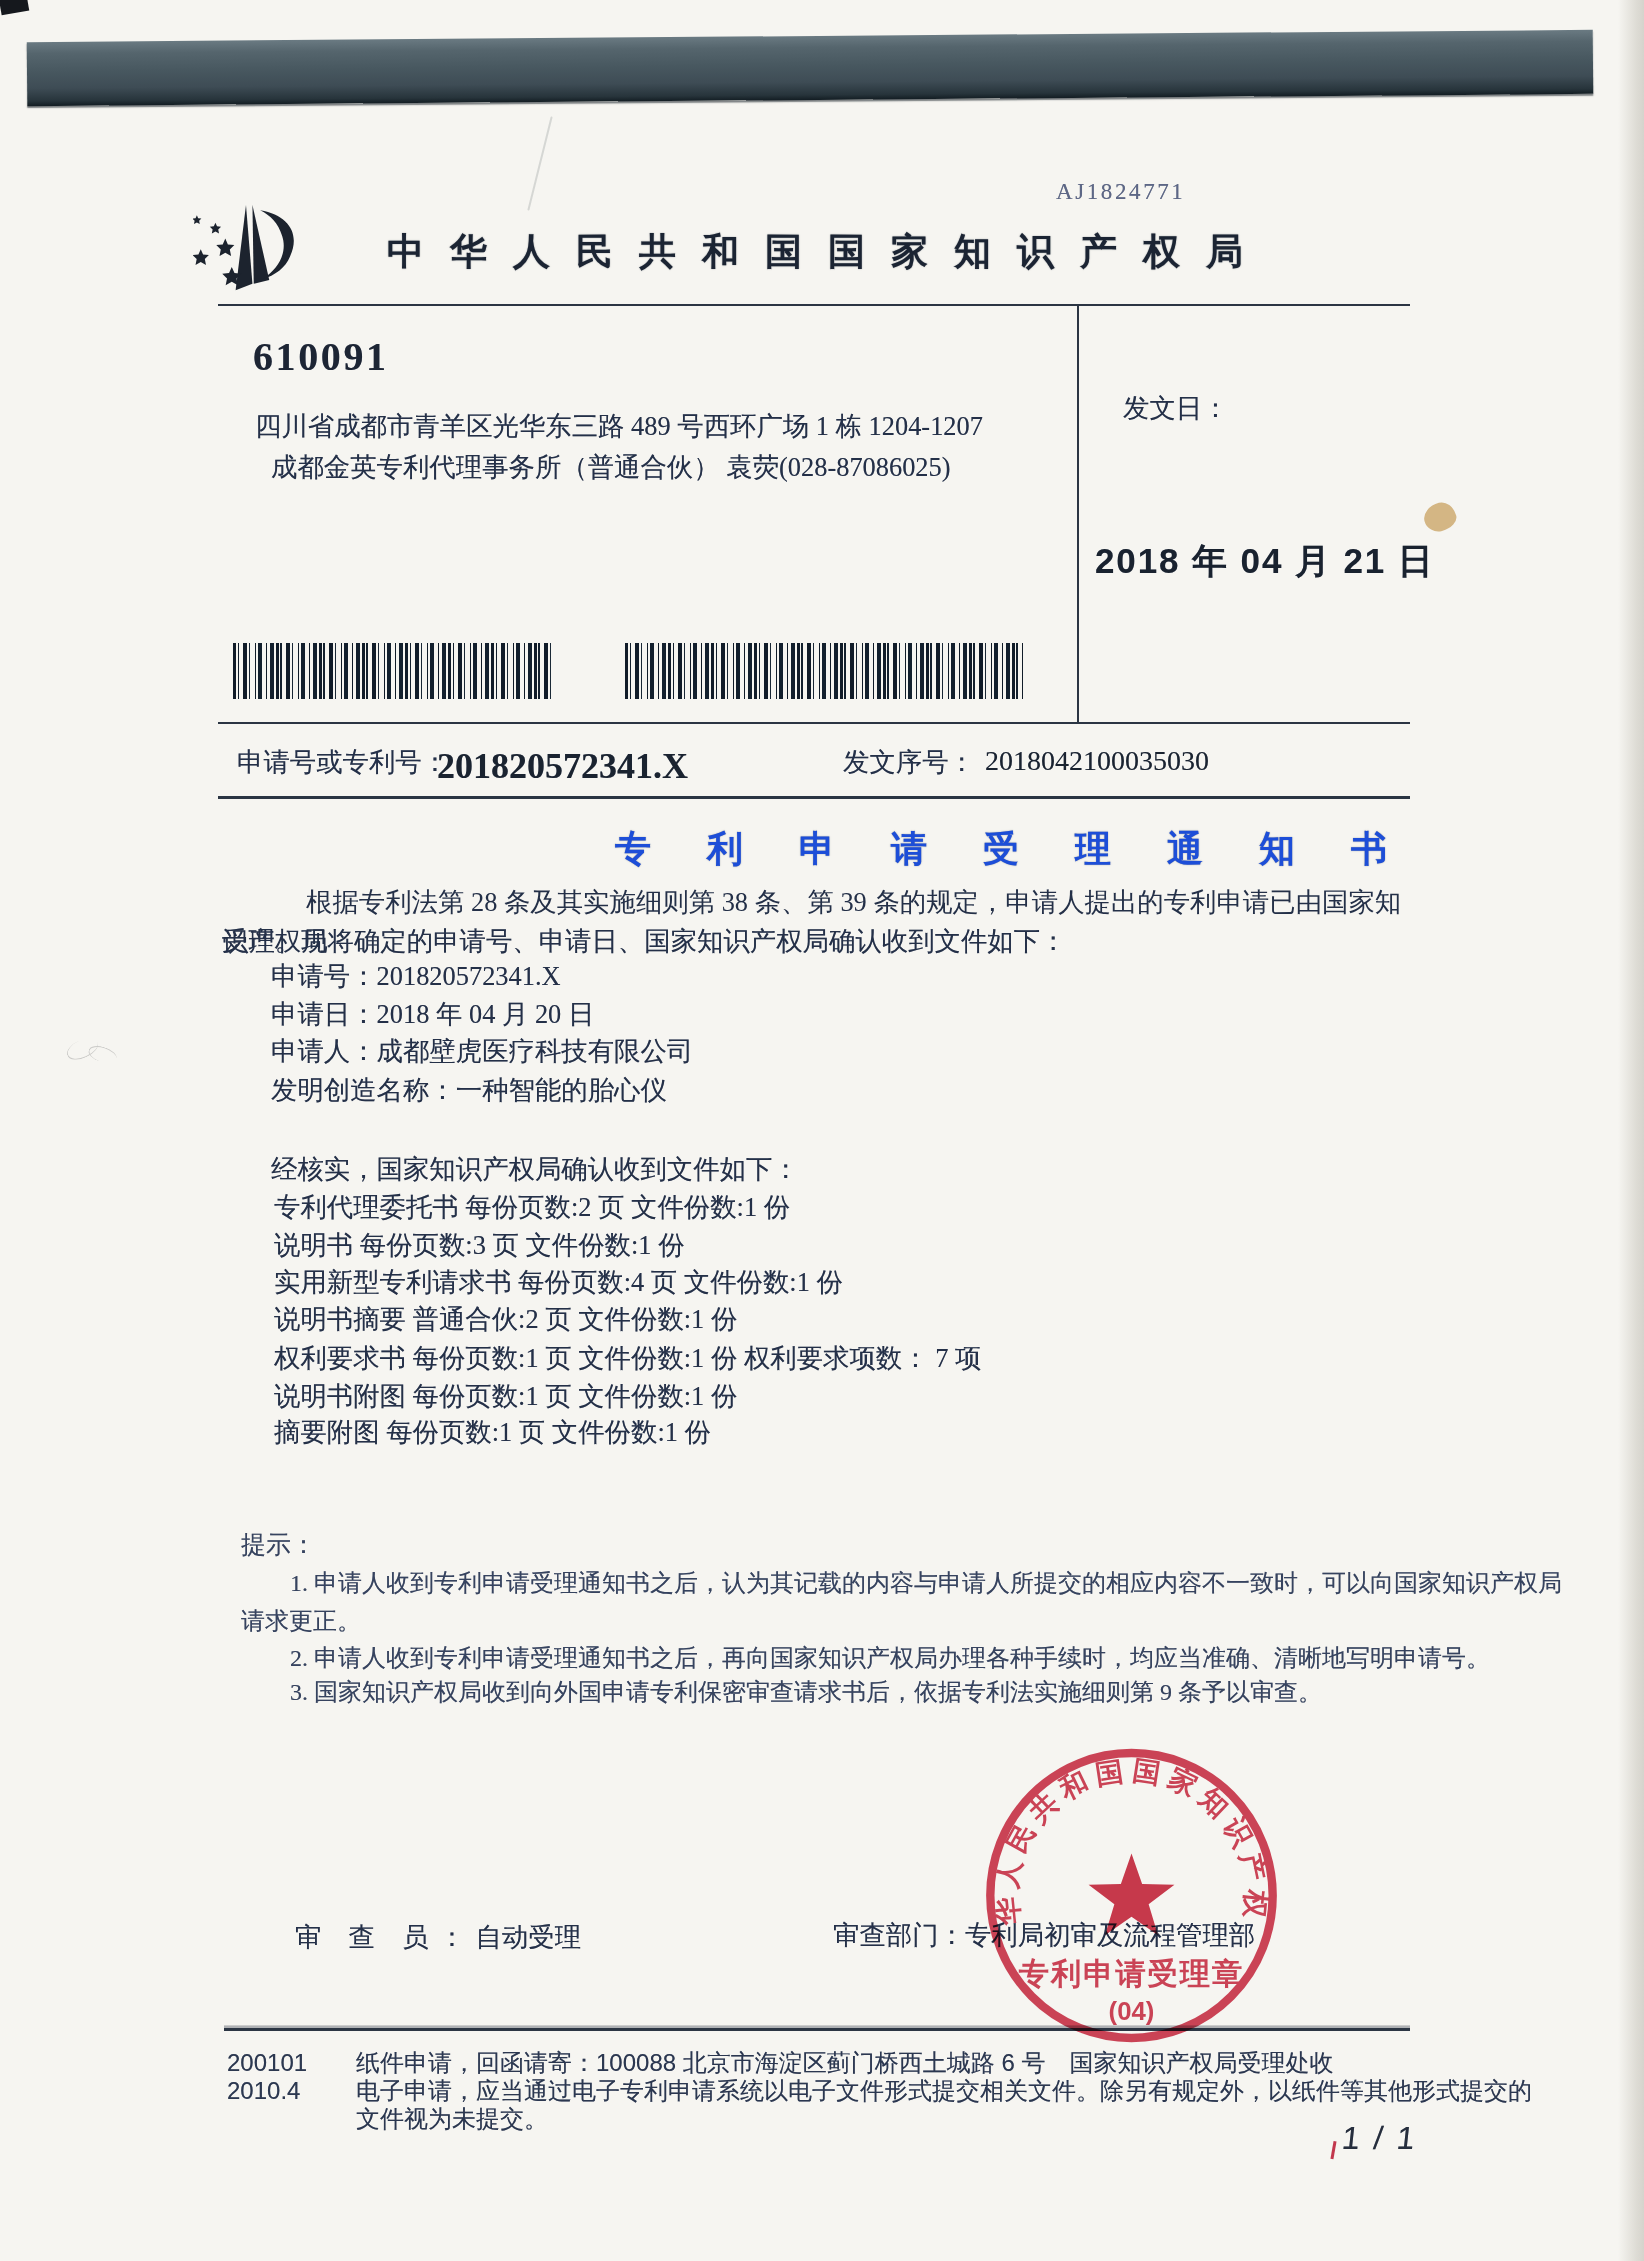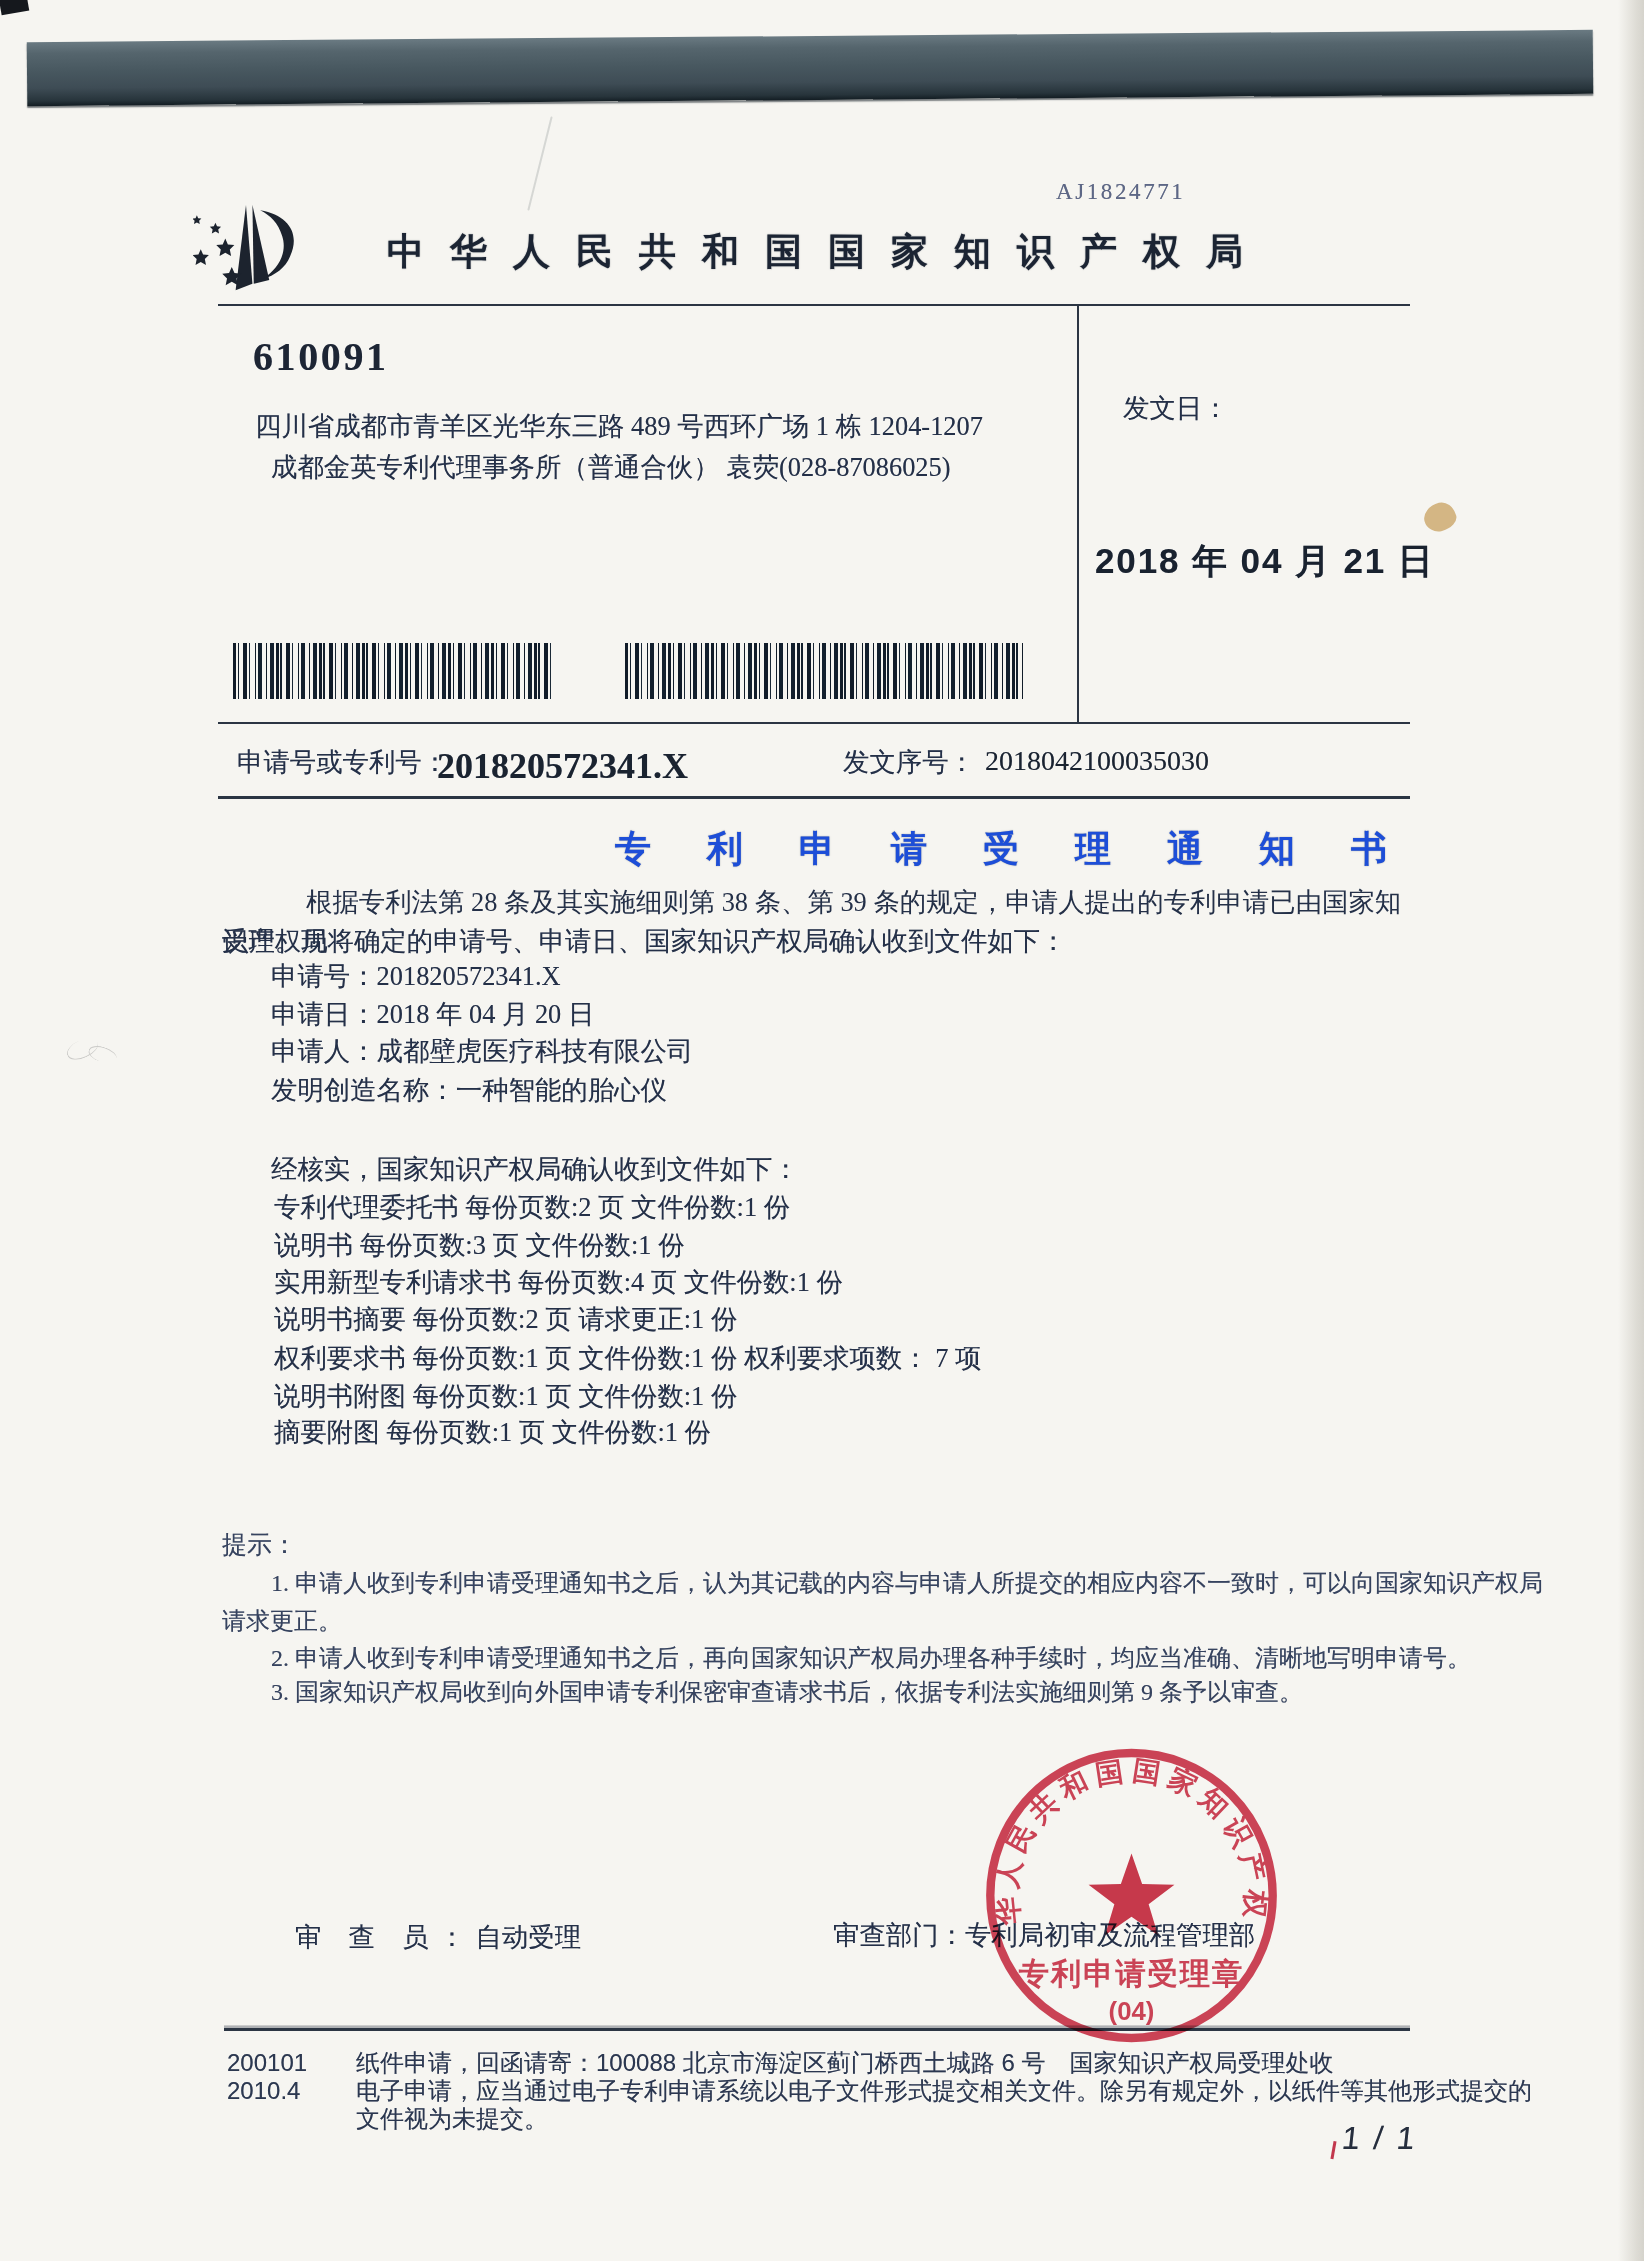--- a/index.html
+++ b/index.html
@@ -68,21 +68,21 @@
   .para{font-size:26.4px;line-height:39px;}
   .p1{left:222px;top:883px;width:1190px;text-indent:84px;}
   .p2{left:222px;top:922px;}
   .field{left:271px;font-size:26.4px;}
   .f0{top:959px;}.f1{top:997px;}.f2{top:1034px;}.f3{top:1073px;}
   .rintro{left:271px;top:1152px;font-size:26.4px;}
   .doc{left:274px;font-size:26.4px;}
   .d0{top:1190px;}.d1{top:1228px;}.d2{top:1265px;}.d3{top:1302px;}
   .d4{top:1341px;}.d5{top:1379px;}.d6{top:1415px;}
   
-  .tips{color:#36435f;}
+  .tips{color:#36435f;margin-left:19px;}
   .tipshead{left:222px;top:1528px;font-size:25px;}
   .tip{font-size:24px;}
   .t1a{left:271px;top:1567px;}
   .t1b{left:222px;top:1605px;}
   .t2{left:271px;top:1642px;}
   .t3{left:271px;top:1676px;}
   
   .signoff{font-size:26.4px;}
   .examiner{left:295px;top:1920px;}
   .exlabel{letter-spacing:10.3px;}
@@ -157,21 +157,21 @@
 
   <div class="abs t field f0">申请号：201820572341.X</div>
   <div class="abs t field f1">申请日：2018 年 04 月 20 日</div>
   <div class="abs t field f2">申请人：成都壁虎医疗科技有限公司</div>
   <div class="abs t field f3">发明创造名称：一种智能的胎心仪</div>
 
   <div class="abs t rintro">经核实，国家知识产权局确认收到文件如下：</div>
   <div class="abs t doc d0">专利代理委托书 每份页数:2 页 文件份数:1 份</div>
   <div class="abs t doc d1">说明书 每份页数:3 页 文件份数:1 份</div>
   <div class="abs t doc d2">实用新型专利请求书 每份页数:4 页 文件份数:1 份</div>
-  <div class="abs t doc d3">说明书摘要 每份页数:2 页 请求更正:1 份</div>
+  <div class="abs t doc d3">说明书摘要 普通合伙:2 页 文件份数:1 份</div>
   <div class="abs t doc d4">权利要求书 每份页数:1 页 文件份数:1 份 权利要求项数： 7 项</div>
   <div class="abs t doc d5">说明书附图 每份页数:1 页 文件份数:1 份</div>
   <div class="abs t doc d6">摘要附图 每份页数:1 页 文件份数:1 份</div>
 
   <div class="abs t tips tipshead">提示：</div>
   <div class="abs t tips tip t1a">1. 申请人收到专利申请受理通知书之后，认为其记载的内容与申请人所提交的相应内容不一致时，可以向国家知识产权局</div>
   <div class="abs t tips tip t1b">请求更正。</div>
   <div class="abs t tips tip t2">2. 申请人收到专利申请受理通知书之后，再向国家知识产权局办理各种手续时，均应当准确、清晰地写明申请号。</div>
   <div class="abs t tips tip t3">3. 国家知识产权局收到向外国申请专利保密审查请求书后，依据专利法实施细则第 9 条予以审查。</div>
 

